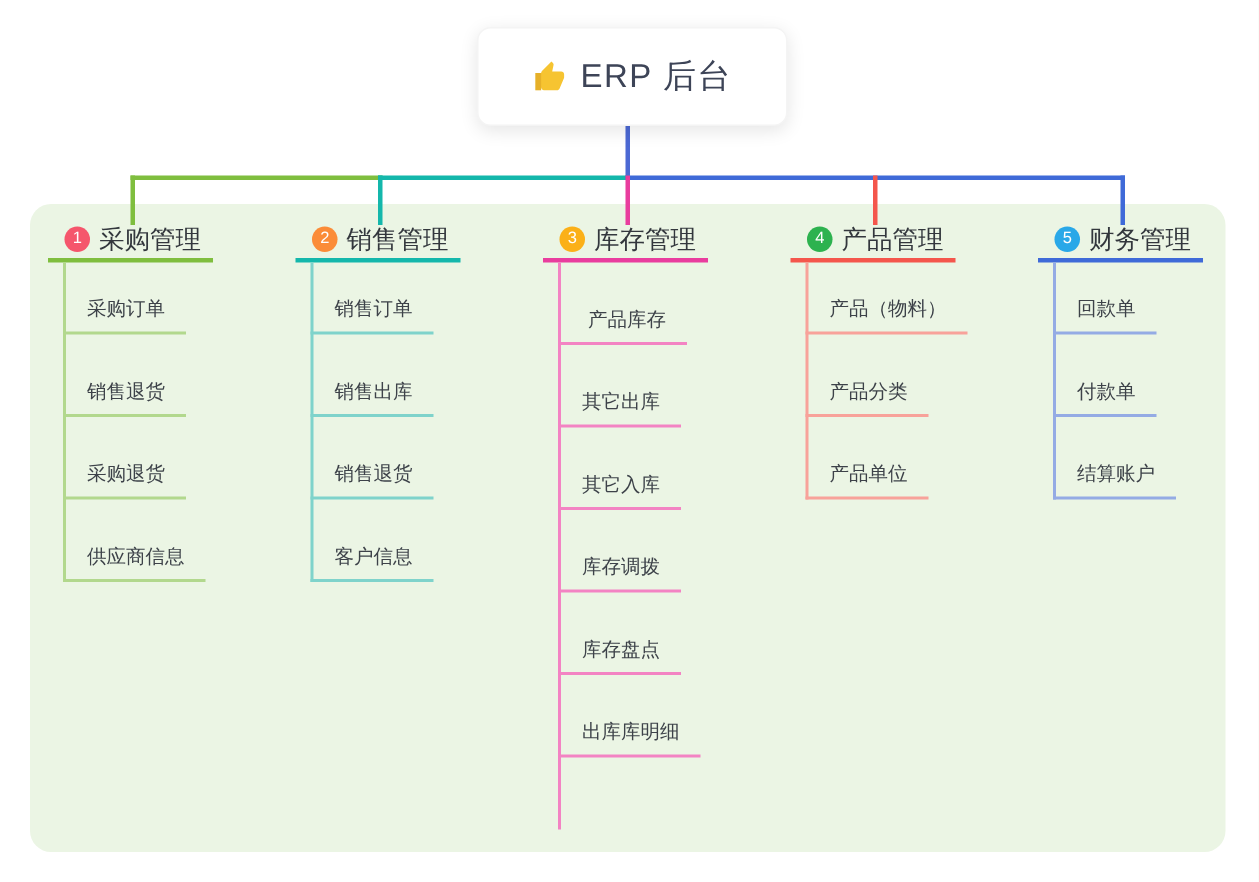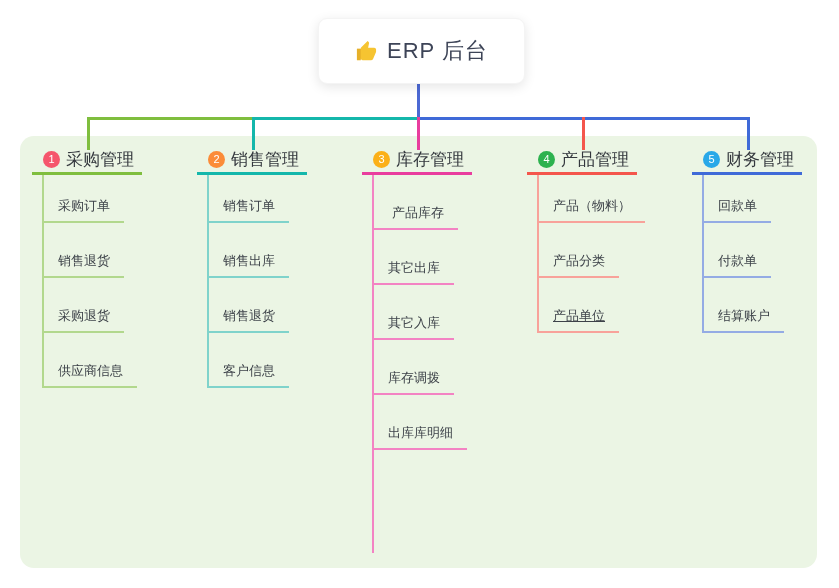--- a/index.html
+++ b/index.html
@@ -139,39 +139,42 @@
           <div class="item-row">
             <div class="item-node" style="border-bottom-color: rgb(243, 131, 195);">其它出库</div>
           </div>
           <div class="item-row">
             <div class="item-node" style="border-bottom-color: rgb(243, 131, 195);">其它入库</div>
           </div>
           <div class="item-row">
             <div class="item-node" style="border-bottom-color: rgb(243, 131, 195);">库存调拨</div>
           </div>
           <div class="item-row">
+            <div class="item-node" style="border-bottom-color: rgb(243, 131, 195);">库存盘点</div>
+          </div>
+          <div class="item-row">
             <div class="item-node" style="border-bottom-color: rgb(243, 131, 195);">出库库明细</div>
           </div>
         </div>
       </div>
       <div class="branch" style="left: 527px;">
         <div class="branch-title" style="border-bottom-color: rgb(244, 86, 76);">
           <div class="badge" style="background: rgb(45, 178, 79);">4</div>
           <div class="branch-title-label">产品管理</div>
         </div>
         <div class="branch-items">
           <div class="branch-vline" style="background: rgb(248, 162, 154); height: 158px;"></div>
           <div class="item-row first">
             <div class="item-node" style="border-bottom-color: rgb(248, 162, 154);">产品（物料）</div>
           </div>
           <div class="item-row">
             <div class="item-node" style="border-bottom-color: rgb(248, 162, 154);">产品分类</div>
           </div>
           <div class="item-row">
-            <div class="item-node" style="border-bottom-color: rgb(248, 162, 154); text-decoration: underline;">产品单位</div>
+            <div class="item-node" style="border-bottom-color: rgb(248, 162, 154);">产品单位</div>
           </div>
         </div>
       </div>
       <div class="branch" style="left: 692px;">
         <div class="branch-title" style="border-bottom-color: rgb(63, 106, 216);">
           <div class="badge" style="background: rgb(41, 168, 232);">5</div>
           <div class="branch-title-label">财务管理</div>
         </div>
         <div class="branch-items">
           <div class="branch-vline" style="background: rgb(148, 171, 228); height: 158px;"></div>

